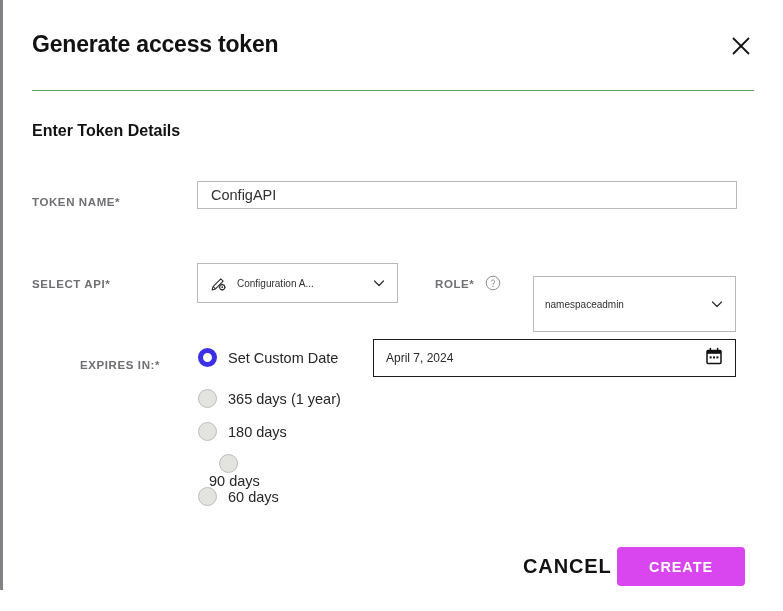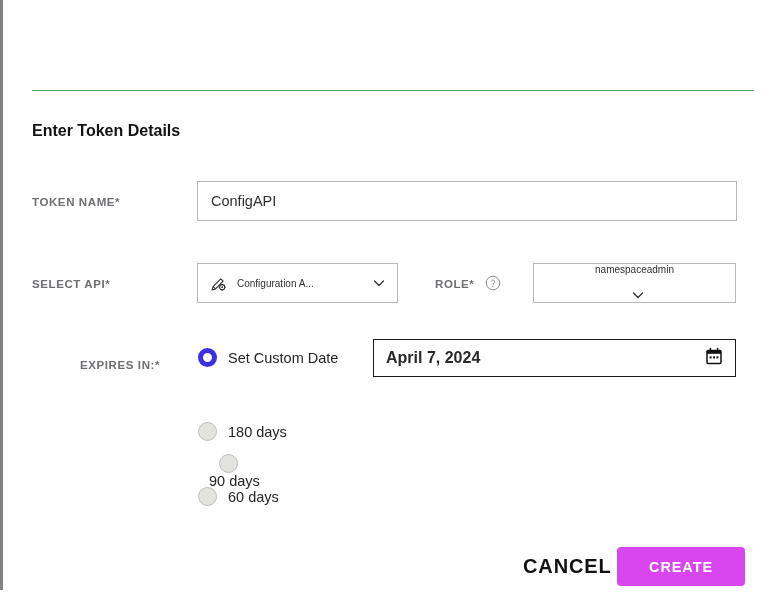--- a/index.html
+++ b/index.html
@@ -97,21 +97,21 @@
     font-family: "Liberation Sans", sans-serif;
     font-size: 14.5px;
     color: #303030;
     padding: 0 13px;
     outline: none;
   }
   #token-name-input {
     left: 194px;
     top: 181px;
     width: 540px;
-    height: 40px;
+    height: 28px;
   }
   .select-box {
     position: absolute;
     box-sizing: border-box;
     border: 1px solid #b8b8b8;
     background: #ffffff;
     display: flex;
     align-items: center;
     cursor: pointer;
     padding: 0 11px;
@@ -119,24 +119,23 @@
     color: #303030;
   }
   #select-api-box {
     left: 194px;
     top: 263px;
     width: 201px;
     height: 40px;
   }
   #role-select-box {
     left: 530px;
-    top: 263px;
+    top: 276px;
     width: 203px;
-    height: 40px;
-    flex-direction: column;
+    height: 56px;
   }
   .select-icon {
     display: inline-flex;
     align-items: center;
     margin-right: 9px;
     flex: 0 0 auto;
   }
   .select-value {
     flex: 1 1 auto;
     white-space: nowrap;
@@ -192,23 +191,22 @@
     box-sizing: border-box;
     border: 1px solid #1c1c1c;
     background: #ffffff;
     display: flex;
     align-items: center;
     padding: 0 12px;
     cursor: pointer;
   }
   #date-field .date-text {
     flex: 1 1 auto;
-    font-size: 16px;
+    font-size: 12px;
     color: #2a2a2a;
-    font-weight: bold;
   }
   .footer-btn {
     position: absolute;
     border: none;
     font-family: "Liberation Sans", sans-serif;
     cursor: pointer;
   }
   #cancel-button {
     left: 520px;
     top: 555px;
@@ -234,20 +232,31 @@
     border-radius: 4px;
   }
 </style>
 </head>
 <body>
 
 <div class="left-strip"></div>
 
 <div class="dialog">
 
+  <div class="dialog-header">
+    <div class="dialog-title">Generate access token</div>
+    <button class="close-button">
+      <span>
+        <svg width="22" height="22" viewBox="0 0 22 22" aria-hidden="true">
+          <line x1="3" y1="3" x2="19" y2="19" stroke="#111111" stroke-width="1.8"></line>
+          <line x1="19" y1="3" x2="3" y2="19" stroke="#111111" stroke-width="1.8"></line>
+        </svg>
+      </span>
+    </button>
+  </div>
 
   <div class="divider"></div>
 
   <div class="section-title">Enter Token Details</div>
 
   <div class="field-label" style="left:29px; top:196px;">
     <span>TOKEN NAME</span><span class="req">*</span>
   </div>
   <input class="text-input" id="token-name-input" type="text" value="ConfigAPI" style="">
 
@@ -313,20 +322,24 @@
         <rect x="2" y="3.4" width="14" height="3.4" fill="#111111"></rect>
         <line x1="5.4" y1="1.4" x2="5.4" y2="4" stroke="#111111" stroke-width="1.5" stroke-linecap="round"></line>
         <line x1="12.6" y1="1.4" x2="12.6" y2="4" stroke="#111111" stroke-width="1.5" stroke-linecap="round"></line>
         <rect x="4.6" y="9.4" width="2" height="2" fill="#111111"></rect>
         <rect x="8" y="9.4" width="2" height="2" fill="#111111"></rect>
         <rect x="11.4" y="9.4" width="2" height="2" fill="#111111"></rect>
       </svg>
     </span>
   </div>
 
+  <div class="radio-row" style="left:195px; top:389px;">
+    <span class="radio off"></span>
+    <span class="radio-label">365 days (1 year)</span>
+  </div>
   <div class="radio-row" style="left:195px; top:422px;">
     <span class="radio off"></span>
     <span class="radio-label">180 days</span>
   </div>
   <div class="radio-row" style="left:195px; top:454px;flex-direction:column;">
     <span class="radio off"></span>
     <span class="radio-label">90 days</span>
   </div>
   <div class="radio-row" style="left:195px; top:487px;">
     <span class="radio off"></span>

